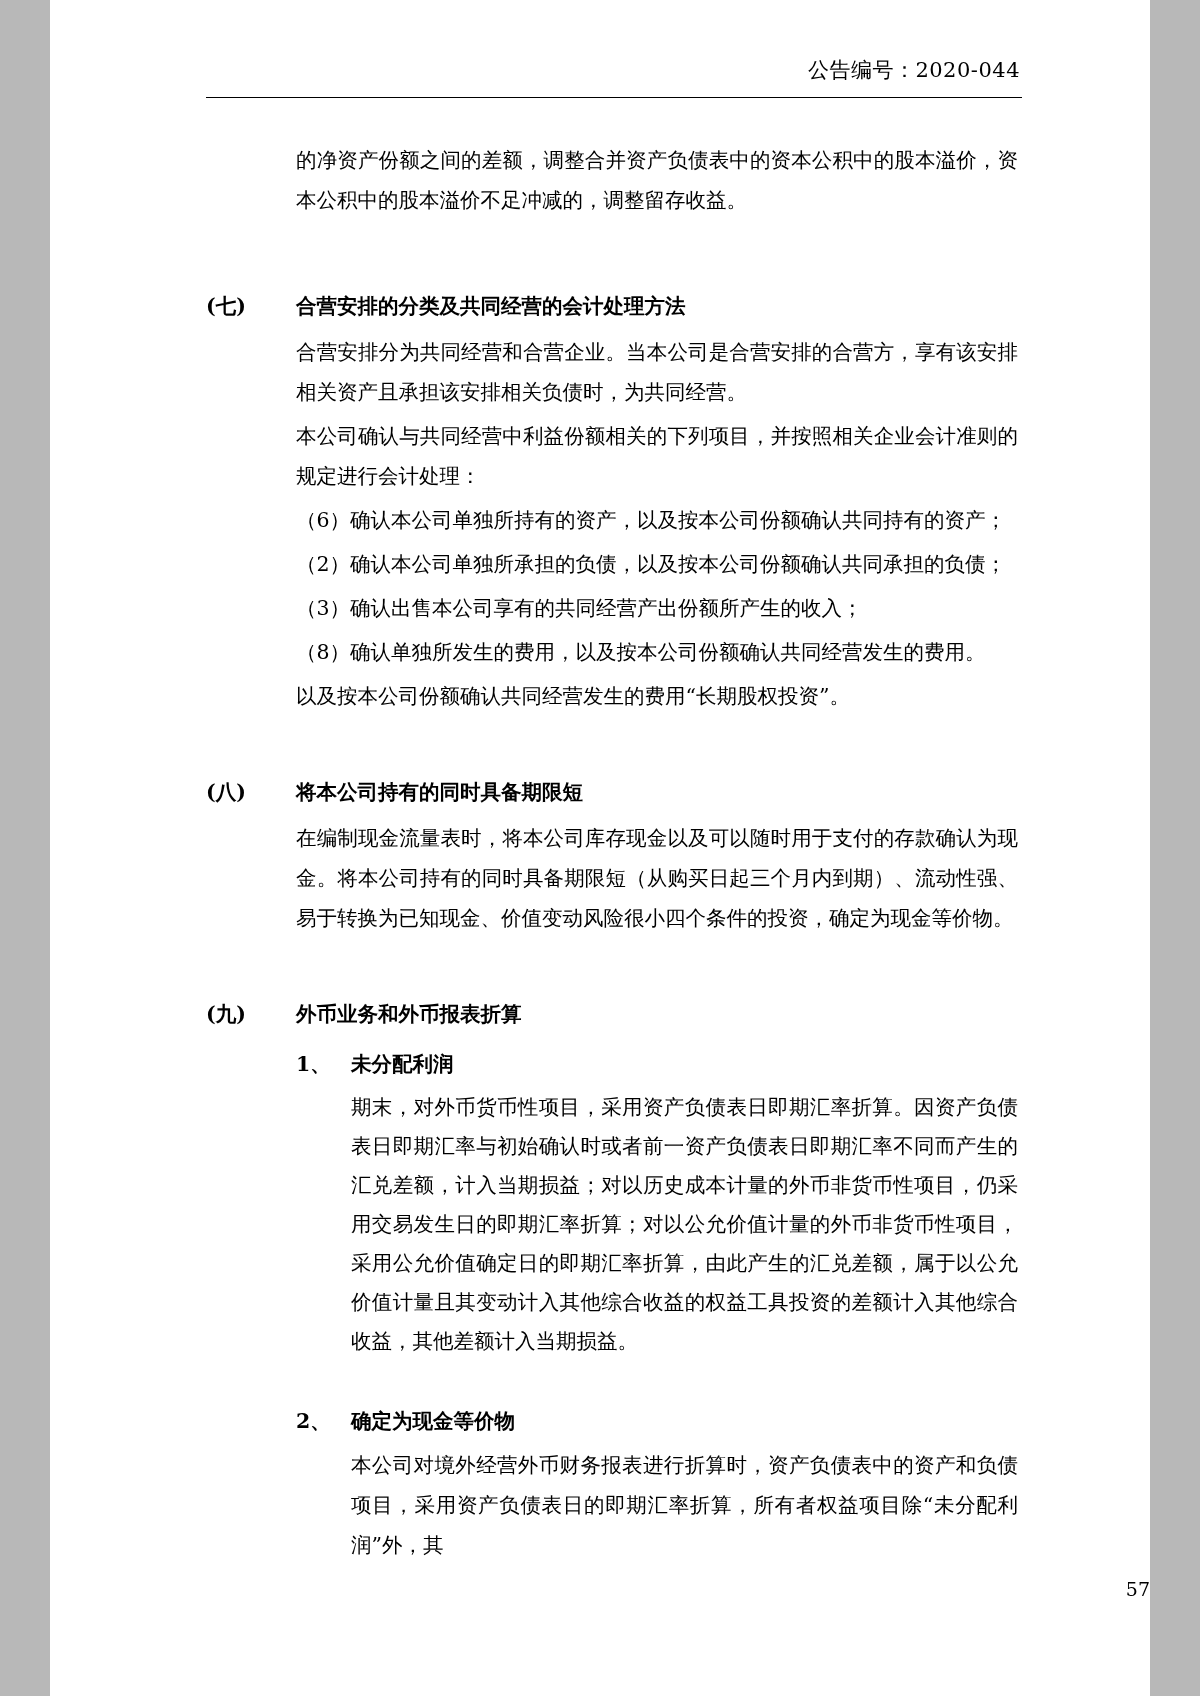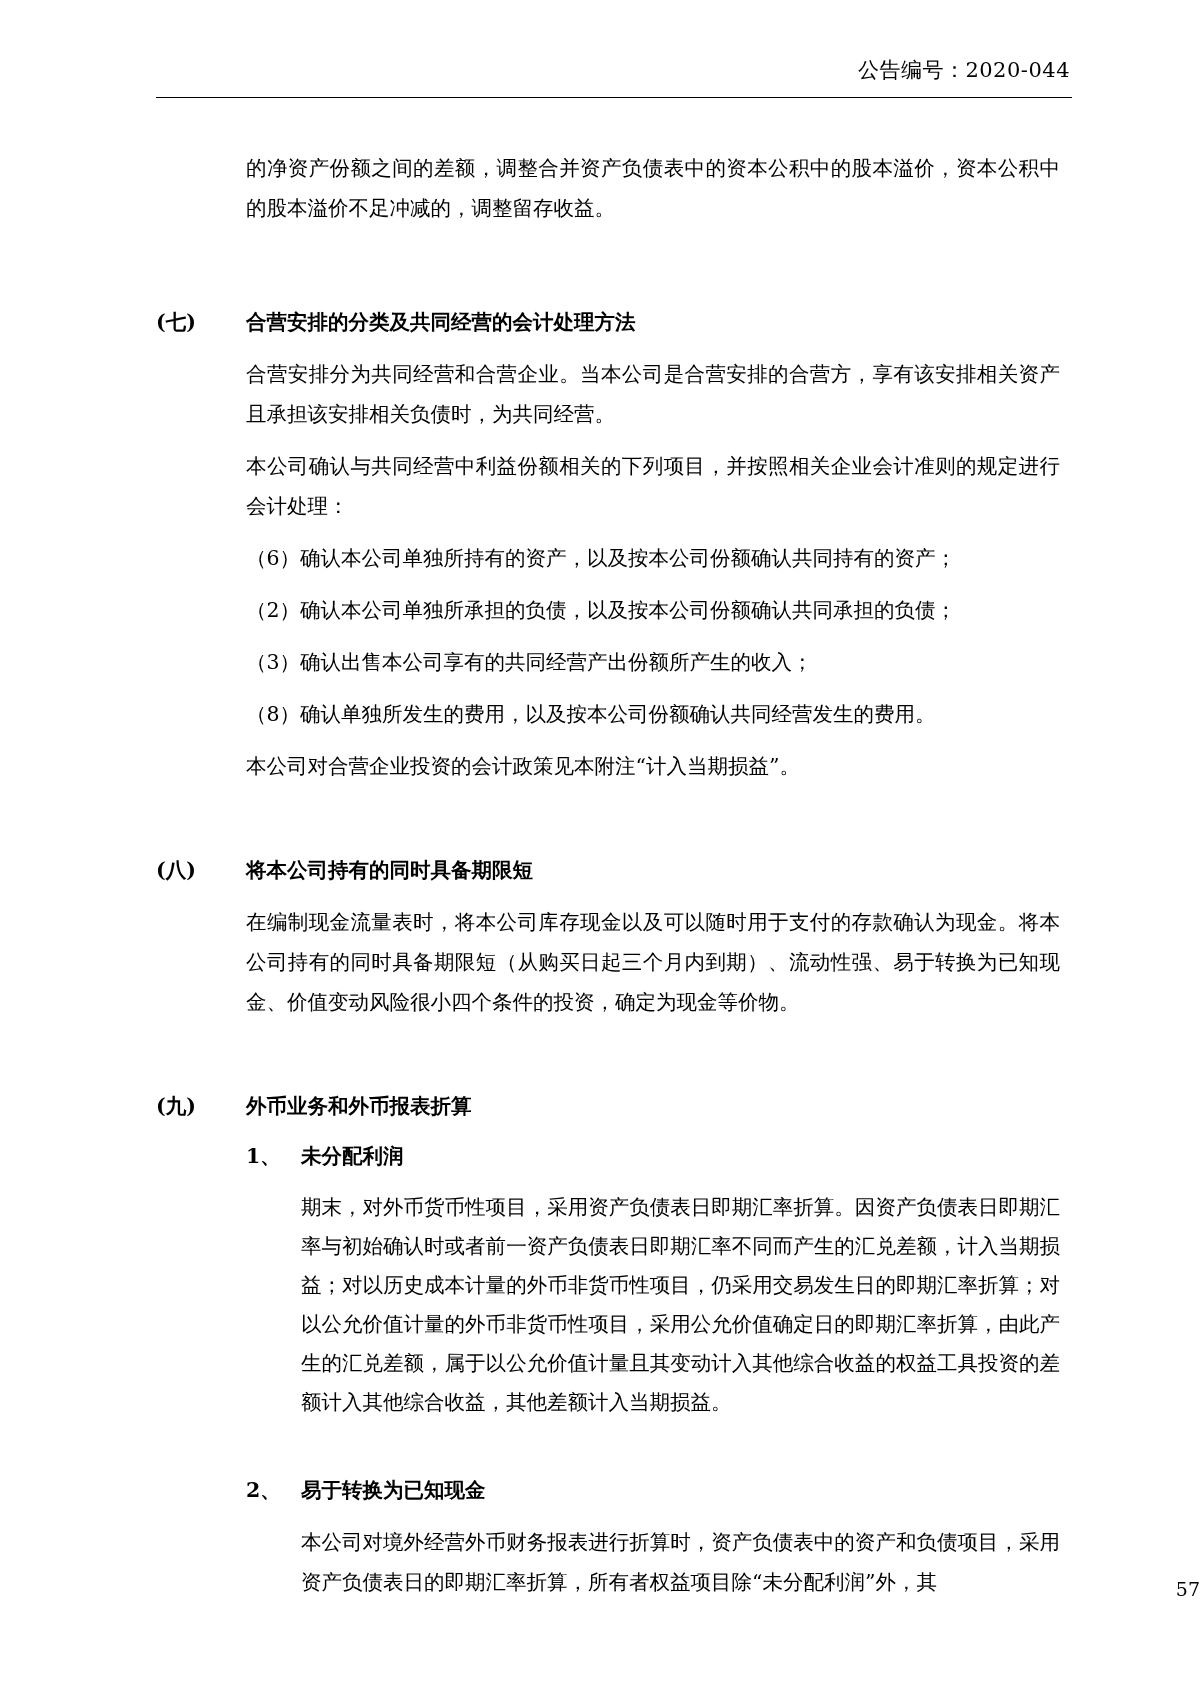--- a/index.html
+++ b/index.html
@@ -1,21 +1,21 @@
 <!DOCTYPE html>
 <html><head>
 <meta charset="utf-8">
 <style>
   html, body {
     margin: 0;
     padding: 0;
     background: #b8b8b8;
   }
   .page {
-    width: 1200px;
+    width: 1100px;
     height: 1696px;
     background: #ffffff;
     margin: 0 auto;
     position: relative;
     box-sizing: border-box;
     font-family: "DejaVu Serif", "Liberation Serif", serif;
     color: #000;
     overflow: hidden;
   }
   .header {
@@ -34,21 +34,21 @@
     right: 128px;
     border-top: 1.5px solid #000;
   }
   .content {
     position: absolute;
     top: 136px;
     left: 156px;
     right: 128px;
   }
   p {
-    margin: 12px;
+    margin: 4px;
     font-size: 20.5px;
     line-height: 40px;
     text-align: justify;
     text-justify: inter-ideograph;
   }
   .indent-body {
     margin-left: 90px;
   }
   .indent-deep {
     margin-left: 145px;
@@ -109,21 +109,21 @@
     <div class="sec-head">
       <span class="sec-num">(七)</span>
       <span>合营安排的分类及共同经营的会计处理方法</span>
     </div>
     <p class="indent-body">合营安排分为共同经营和合营企业。当本公司是合营安排的合营方，享有该安排相关资产且承担该安排相关负债时，为共同经营。</p>
     <p class="indent-body">本公司确认与共同经营中利益份额相关的下列项目，并按照相关企业会计准则的规定进行会计处理：</p>
     <p class="indent-body">（6）确认本公司单独所持有的资产，以及按本公司份额确认共同持有的资产；</p>
     <p class="indent-body">（2）确认本公司单独所承担的负债，以及按本公司份额确认共同承担的负债；</p>
     <p class="indent-body">（3）确认出售本公司享有的共同经营产出份额所产生的收入；</p>
     <p class="indent-body">（8）确认单独所发生的费用，以及按本公司份额确认共同经营发生的费用。</p>
-    <p class="indent-body">本公司对合营企业投资的会计政策见本附注“计入当期损益”。</p>
+    <p class="indent-body">以及按本公司份额确认共同经营发生的费用“长期股权投资”。</p>
 
     <div class="gap-md"></div>
 
     <div class="sec-head">
       <span class="sec-num">(八)</span>
       <span>将本公司持有的同时具备期限短</span>
     </div>
     <p class="indent-body">在编制现金流量表时，将本公司库存现金以及可以随时用于支付的存款确认为现金。将本公司持有的同时具备期限短（从购买日起三个月内到期）、流动性强、易于转换为已知现金、价值变动风险很小四个条件的投资，确定为现金等价物。</p>
 
     <div class="gap-md"></div>
@@ -136,21 +136,21 @@
     <div class="sub-head">
       <span class="sub-num">1、</span>
       <span>未分配利润</span>
     </div>
     <p class="indent-deep tight">期末，对外币货币性项目，采用资产负债表日即期汇率折算。因资产负债表日即期汇率与初始确认时或者前一资产负债表日即期汇率不同而产生的汇兑差额，计入当期损益；对以历史成本计量的外币非货币性项目，仍采用交易发生日的即期汇率折算；对以公允价值计量的外币非货币性项目，采用公允价值确定日的即期汇率折算，由此产生的汇兑差额，属于以公允价值计量且其变动计入其他综合收益的权益工具投资的差额计入其他综合收益，其他差额计入当期损益。</p>
 
     <div class="gap-lg"></div>
 
     <div class="sub-head">
       <span class="sub-num">2、</span>
-      <span>易于转换为已知现金</span>
+      <span>确定为现金等价物</span>
     </div>
     <p class="indent-deep">本公司对境外经营外币财务报表进行折算时，资产负债表中的资产和负债项目，采用资产负债表日的即期汇率折算，所有者权益项目除“未分配利润”外，其</p>
 
   </div>
 
   <div class="pagenum">57</div>
 
 </div>
 
 </body></html>

